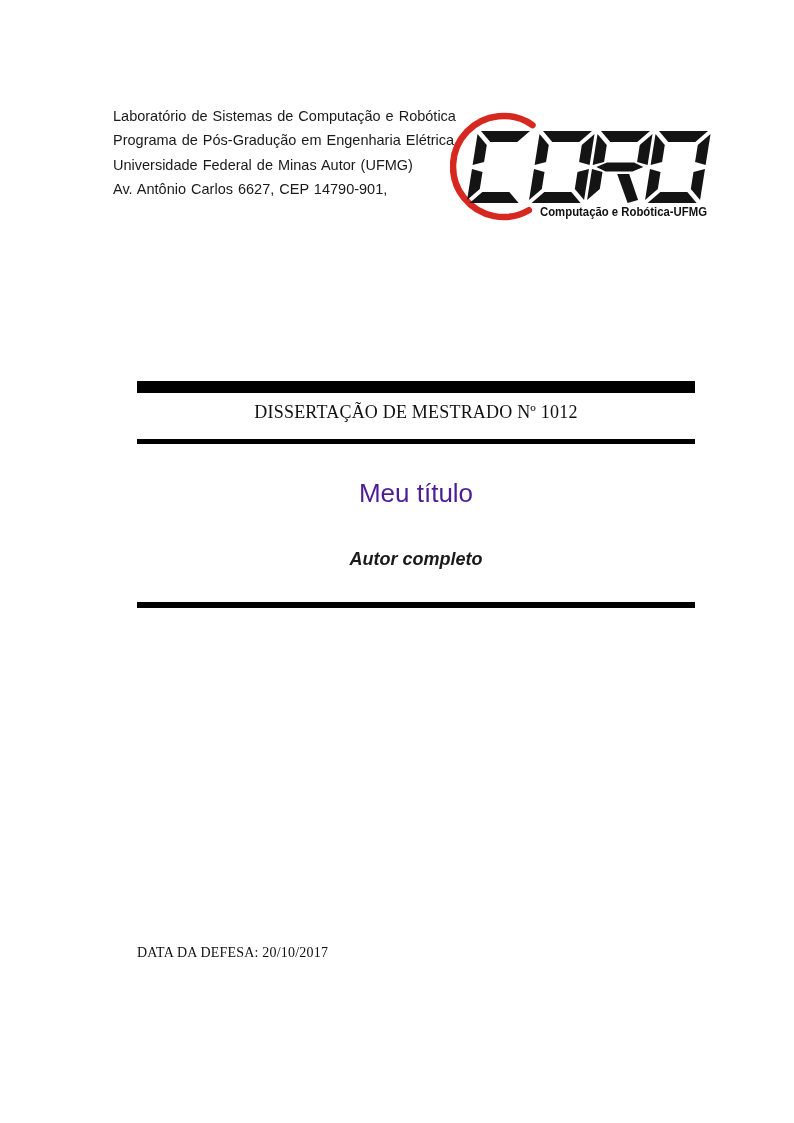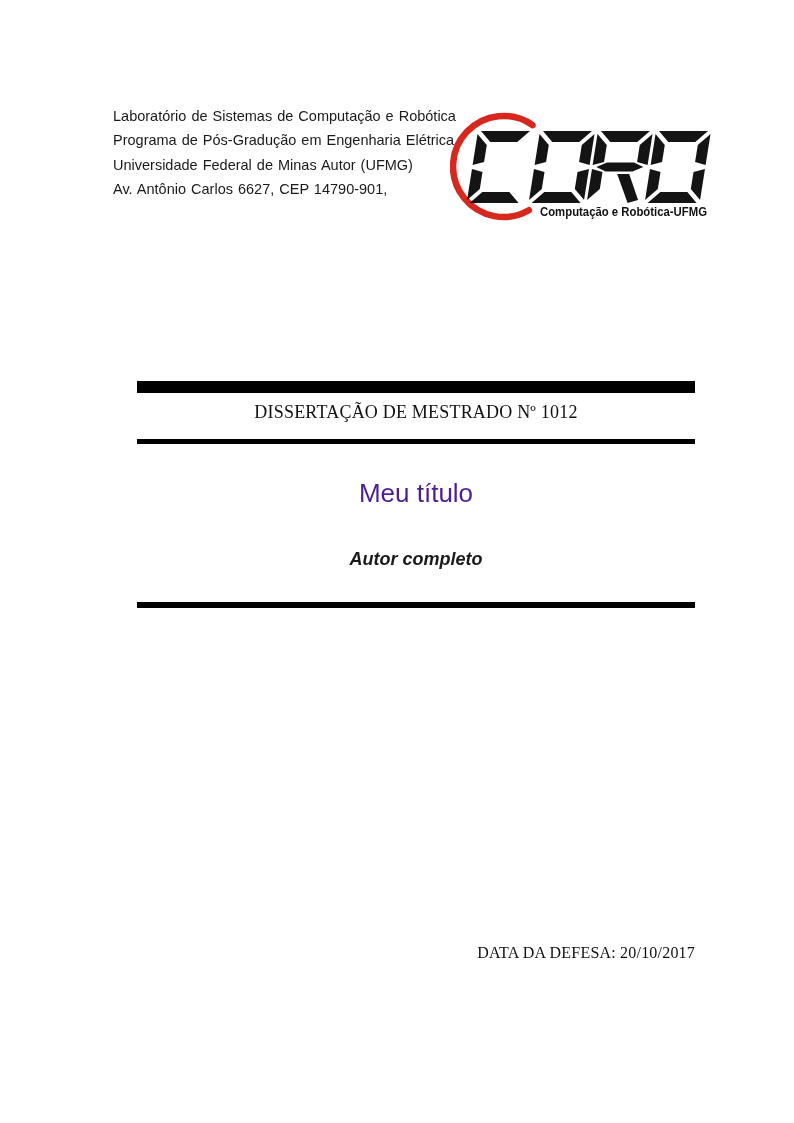--- a/index.html
+++ b/index.html
@@ -76,23 +76,23 @@
     font-weight: bold;
     font-style: italic;
     color: #1a1a1a;
     white-space: nowrap;
   }
   .defense {
     position: absolute;
     left: 137px;
     top: 943px;
     width: 558px;
-    text-align: right;
+    text-align: left;
     font-family: "Liberation Serif", serif;
-    font-size: 16px;
+    font-size: 14px;
     line-height: 20px;
     color: #111111;
     letter-spacing: 0.2px;
     white-space: nowrap;
   }
   .logo-caption {
     font-family: "Liberation Sans", sans-serif;
     font-weight: bold;
   }
 </style>

